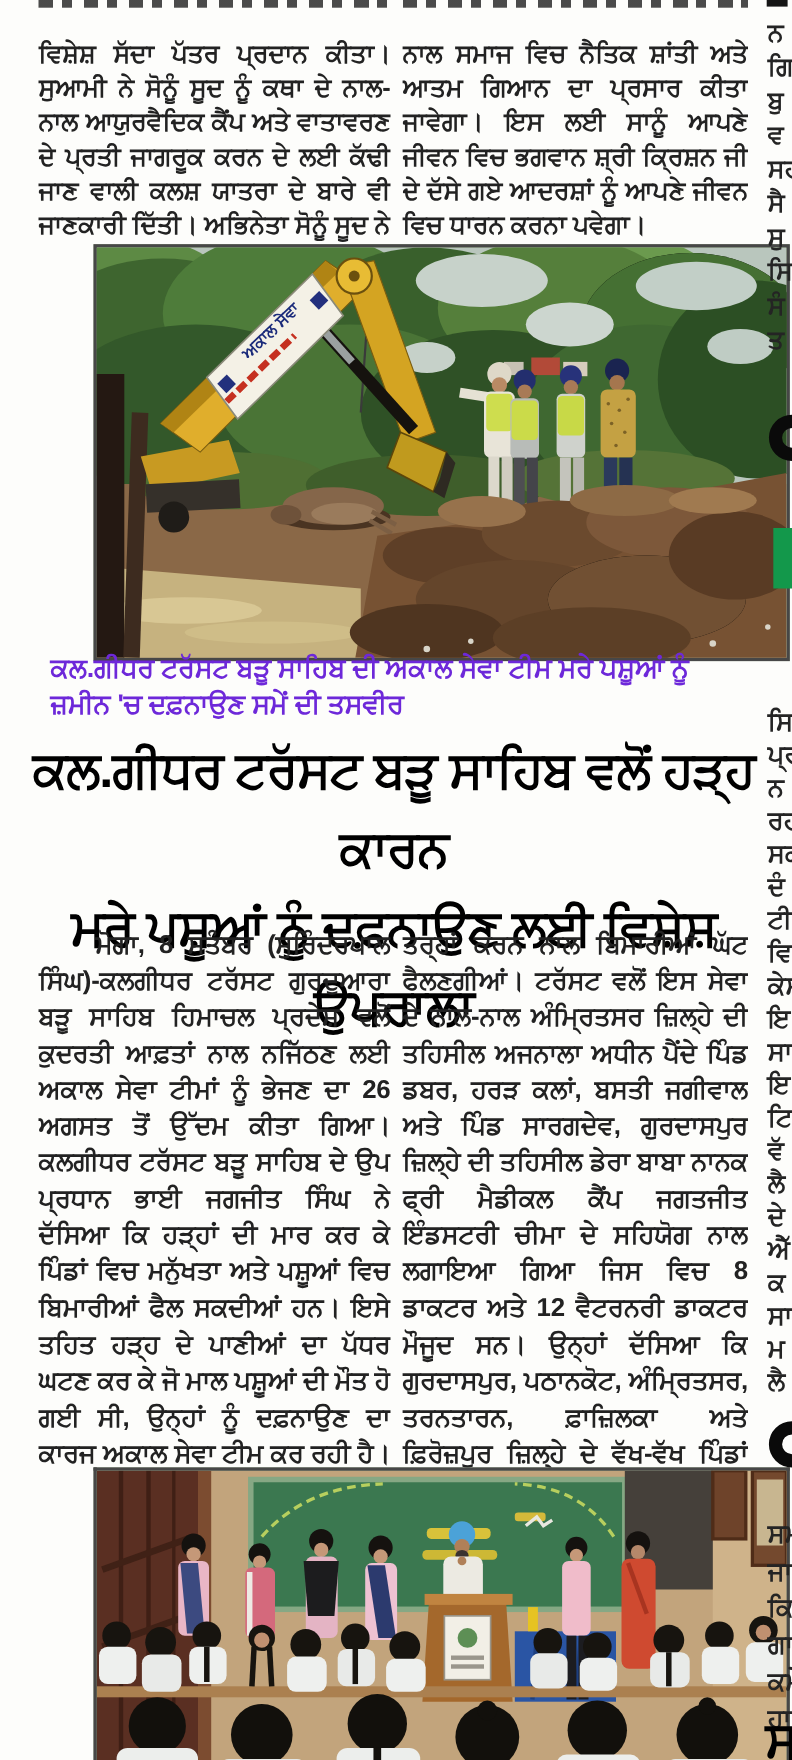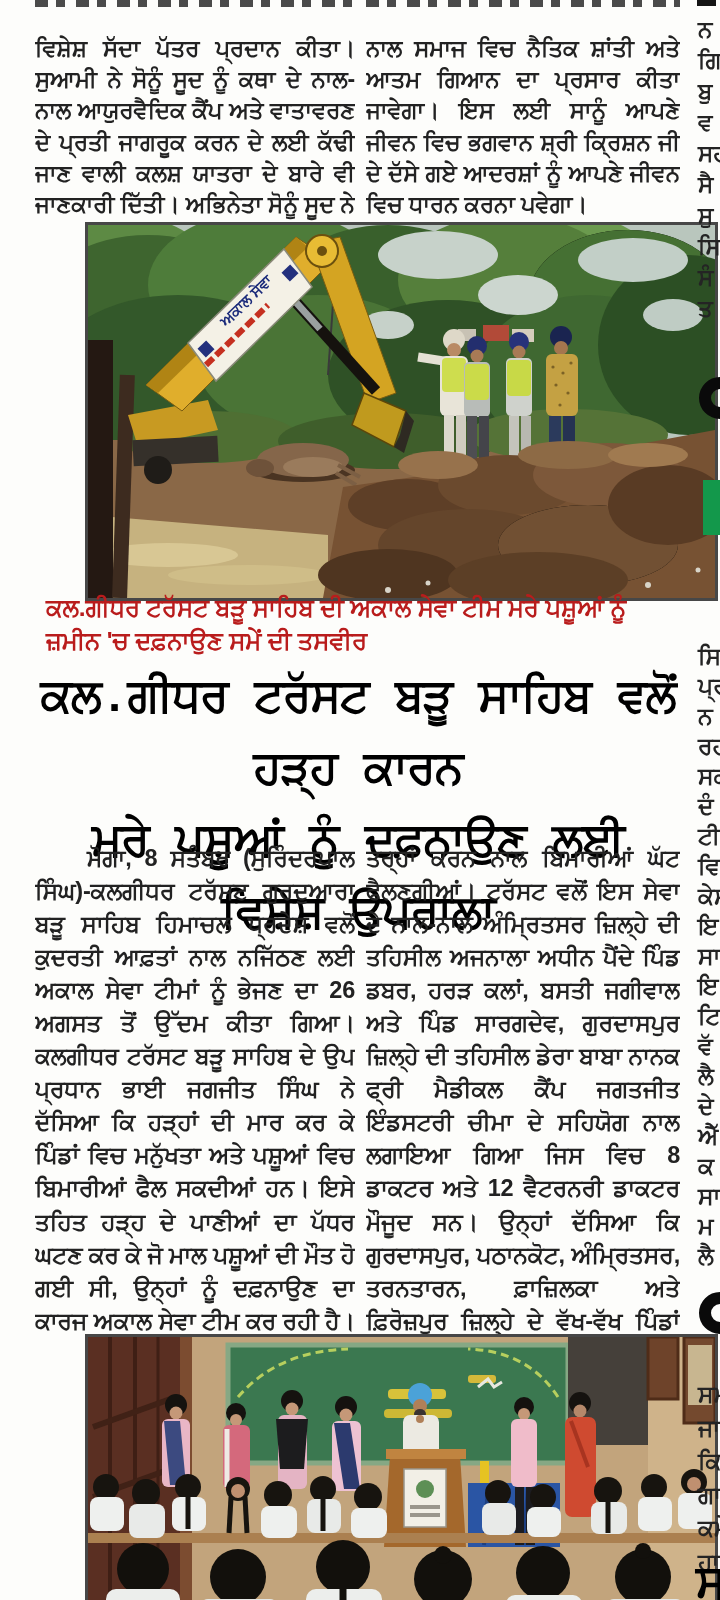--- a/index.html
+++ b/index.html
@@ -24,25 +24,25 @@
   .top-article .c2{left:366px;width:314px;}
 
   
   .photo{position:absolute;border:3px solid #474747;background:#9db08f;box-sizing:border-box;}
   .photo svg{display:block;width:100%;height:100%;}
   #photo1{left:45px;top:206px;width:633px;height:379px;}
   #photo2{left:45px;top:1318px;width:633px;height:282px;border-bottom:none;}
 
   
   .caption{position:absolute;left:46px;top:591px;width:640px;margin:0;
-    font-size:24.5px;line-height:33px;font-weight:700;color:#b91c1c;letter-spacing:-0.2px;}
+    font-size:24.5px;line-height:33px;font-weight:700;color:#6d28d9;letter-spacing:-0.2px;}
 
   
   .headline{position:absolute;left:28px;top:663px;width:660px;margin:0;text-align:center;
-    font-size:46px;line-height:72px;font-weight:800;color:#000;letter-spacing:-1px;font-family:Liberation Mono, monospace;}
+    font-size:46px;line-height:72px;font-weight:800;color:#000;letter-spacing:-1px;}
 
   
   .body-article{position:absolute;top:818px;left:0;width:720px;height:496px;}
   .body-article .newscol{font-size:23.5px;line-height:33.1px;height:496px;}
   .body-article .c1{left:35px;width:320px;text-indent:52px;}
   .body-article .c2{left:366px;width:314px;}
 
   
   .edge-strip{position:absolute;left:694px;top:0;width:26px;height:1600px;overflow:hidden;}
   .strip-topmark{position:absolute;left:3px;top:0;width:19px;height:6px;background:#151515;}

